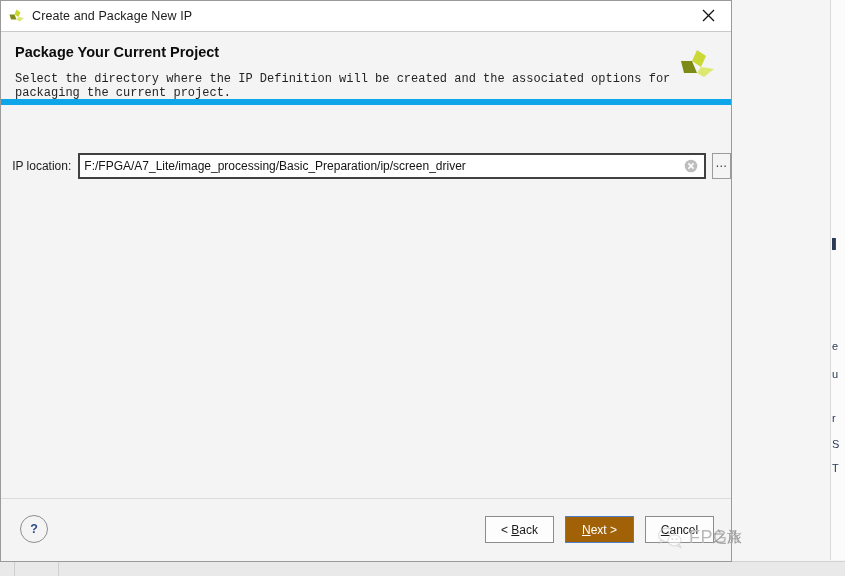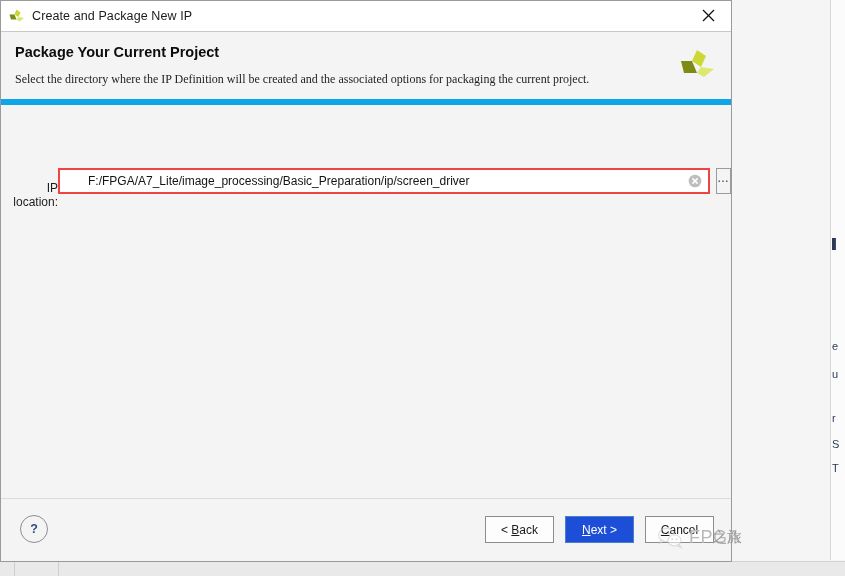--- a/index.html
+++ b/index.html
@@ -123,21 +123,21 @@
     font-size: 14.5px;
     font-weight: bold;
     color: #0d0d0d;
     font-family: "Liberation Sans", sans-serif;
   }
   .header-sub {
     margin-left: 14px;
     margin-top: 12px;
     font-size: 12px;
     color: #242424;
-    font-family: Liberation Serif, serif;
+    font-family: Liberation Mono, monospace;
   }
   .header-logo {
     position: absolute;
     right: 14px;
     top: 14px;
     width: 40px;
     height: 40px;
   }
 
   
@@ -153,34 +153,33 @@
     top: 48px;
     display: flex;
     align-items: center;
     width: 100%;
   }
   .field-label {
     width: 108px;
     text-align: right;
     font-size: 12px;
     color: #1c1c1c;
-    box-sizing: border-box;
-    font-family: "Liberation Sans", sans-serif;
-    margin-top: 28px;
+    padding-right: 7px;
+    box-sizing: border-box;
+    font-family: "Liberation Sans", sans-serif;
   }
   .input-wrap {
     position: relative;
     width: 661px;
     height: 26px;
     background: #ffffff;
-    border: 2px solid #ef4444;
-    box-sizing: border-box;
-    display: flex;
-    align-items: center;
-    padding-left: 24px;
+    border: 2px solid #404040;
+    box-sizing: border-box;
+    display: flex;
+    align-items: center;
   }
   .input-wrap input {
     border: 0;
     outline: 0;
     background: transparent;
     font-family: "Liberation Sans", sans-serif;
     font-size: 12px;
     color: #141414;
     width: 620px;
     margin-left: 4px;
@@ -258,21 +257,21 @@
     justify-content: center;
     cursor: pointer;
     box-sizing: border-box;
   }
   .dlg-btn.secondary {
     background: #fdfdfd;
     border: 1px solid #8c8c8c;
     color: #1a1a1a;
   }
   .dlg-btn.primary {
-    background: #1d4ed8;
+    background: #a16207;
     border: 1px solid #4b7fc9;
     color: #ffffff;
   }
   .dlg-btn .mnem { text-decoration: underline; }
 
   
   .watermark {
     position: absolute;
     left: 657px;
     top: 521px;

